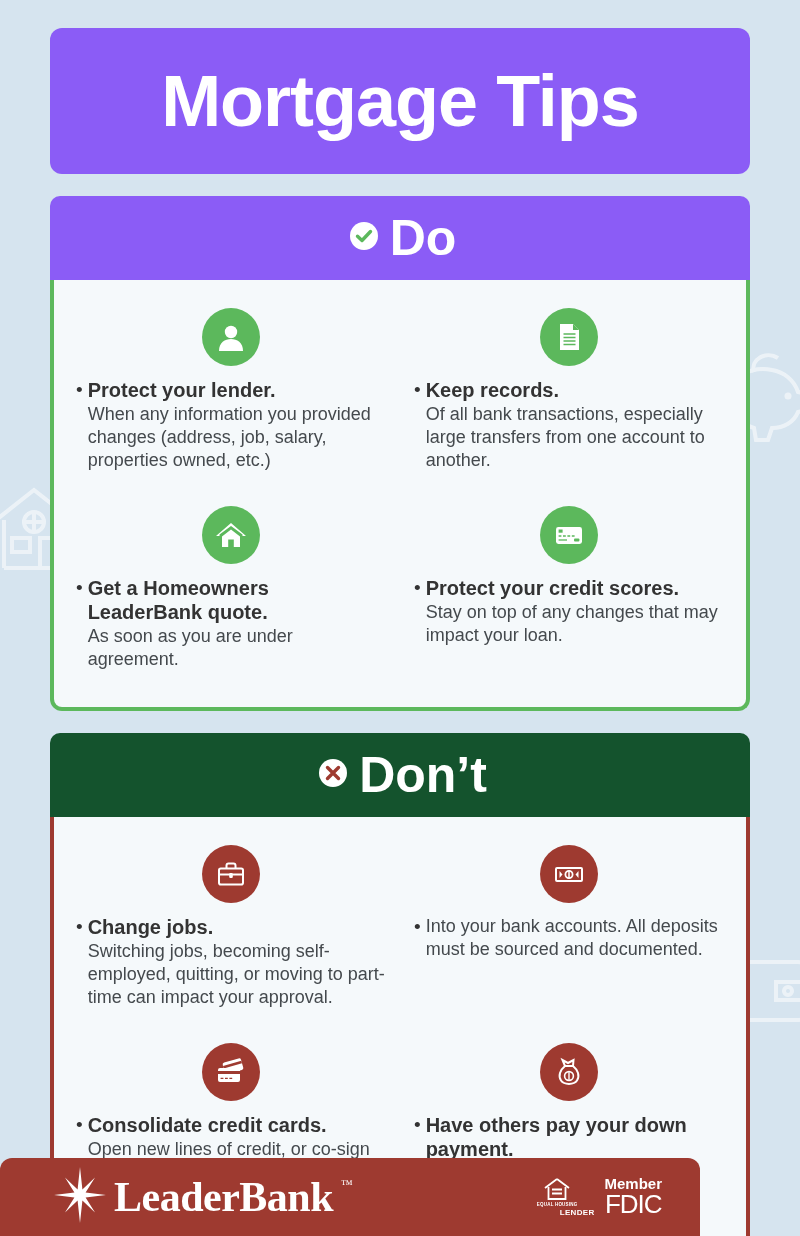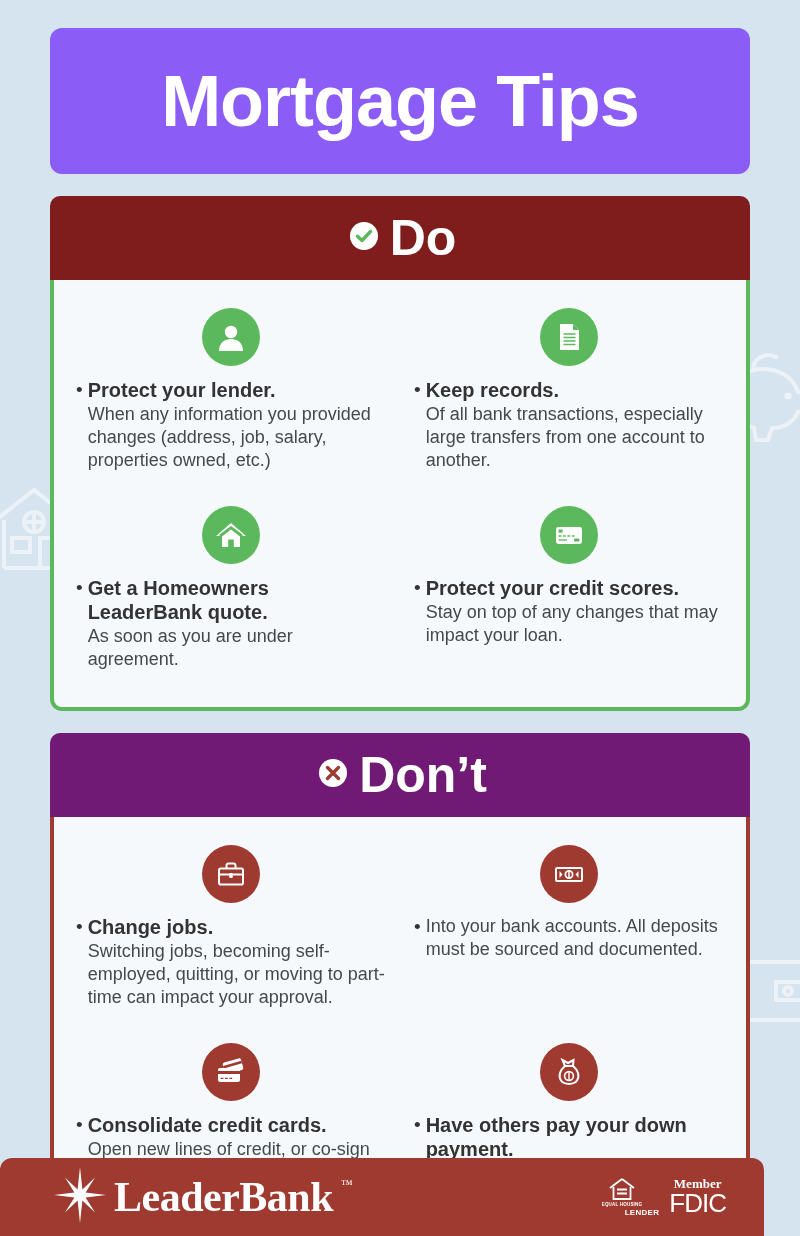--- a/index.html
+++ b/index.html
@@ -60,22 +60,22 @@
     justify-content: center;
     gap: 6px;
   }
   .section-head .badge-icon { display: block; }
   .section-head .head-label {
     color: #ffffff;
     font-size: 50px;
     font-weight: bold;
     line-height: 1;
   }
-  .head-do    { background: #7f1d1d; }
-  .head-dont  { background: #701a75; }
+  .head-do    { background: #8b5cf6; }
+  .head-dont  { background: #14532d; }
 
   .section-body {
     background: #f5f9fb;
     border-radius: 0 0 12px 12px;
     padding: 14px 8px 26px 8px;
   }
   .body-do   { border: 4px solid #5cb85c; border-top: none; }
   .body-dont { border: 4px solid #9e3a30; border-top: none; }
 
   
@@ -120,21 +120,21 @@
   }
 
   
   .row2 .item-icon { margin-top: 18px; }
 
   
   .footer {
     position: absolute;
     left: 0;
     bottom: 0;
-    width: 764px;
+    width: 700px;
     height: 78px;
     background: #9e3a30;
     border-radius: 12px 12px 0 0;
     display: flex;
     align-items: center;
     z-index: 3;
   }
   .footer-brand {
     display: flex;
     align-items: center;
@@ -176,22 +176,22 @@
     color: #ffffff;
     font-size: 8px;
     font-weight: bold;
     letter-spacing: 0.3px;
     line-height: 1.2;
     padding-left: 40px;
   }
   .fdic-wrap { display: flex; flex-direction: column; align-items: center; }
   .fdic-member {
     color: #ffffff;
-    font-family: Liberation Serif, serif;
-    font-size: 13px;
+    font-family: Liberation Sans, sans-serif;
+    font-size: 15px;
     font-weight: bold;
     line-height: 1;
   }
   .fdic-main {
     color: #ffffff;
     font-family: "Liberation Sans", sans-serif;
     font-size: 26px;
     font-weight: normal;
     letter-spacing: -1px;
     line-height: 1.05;

